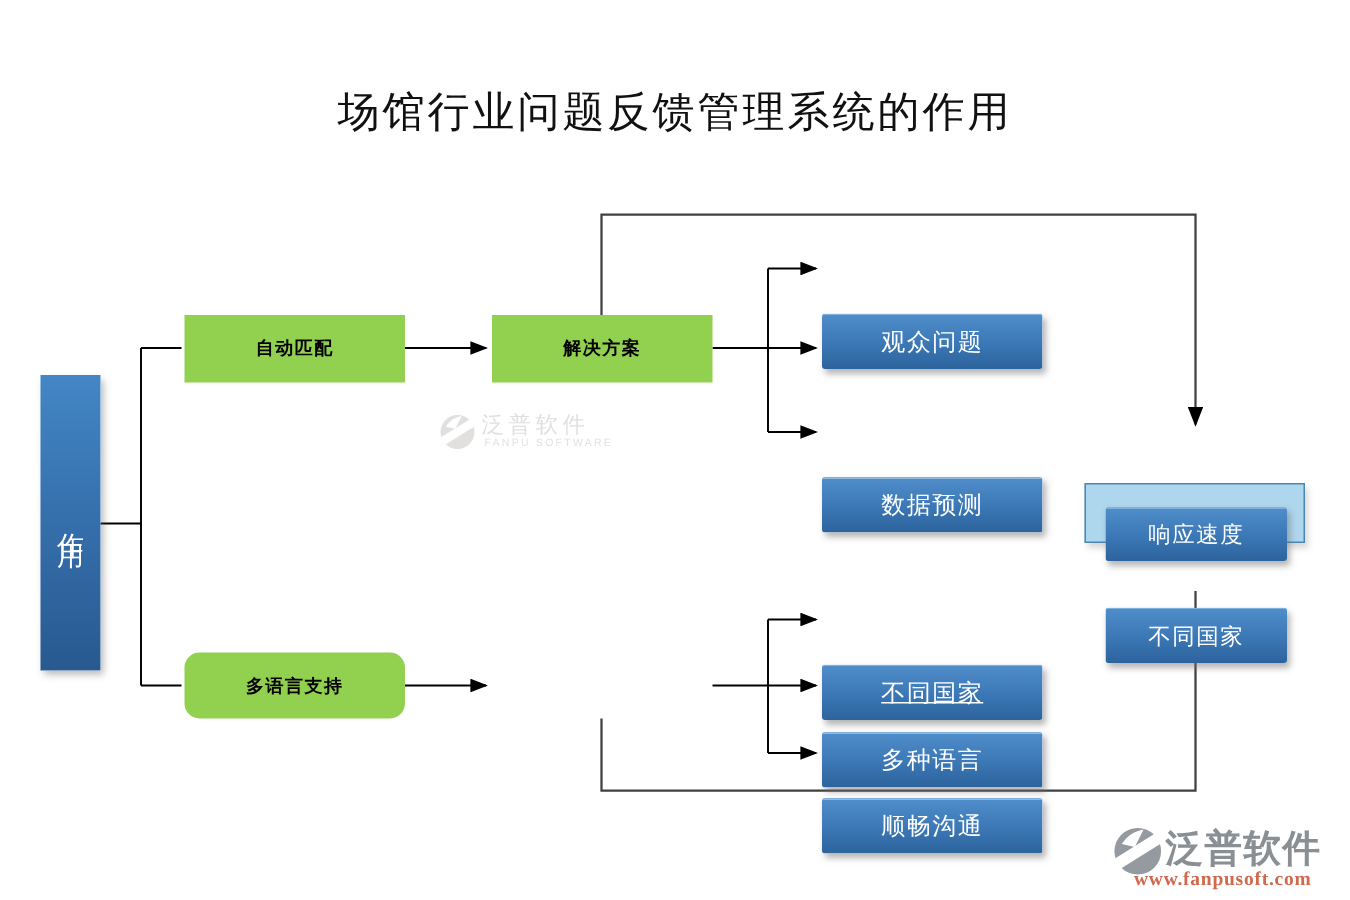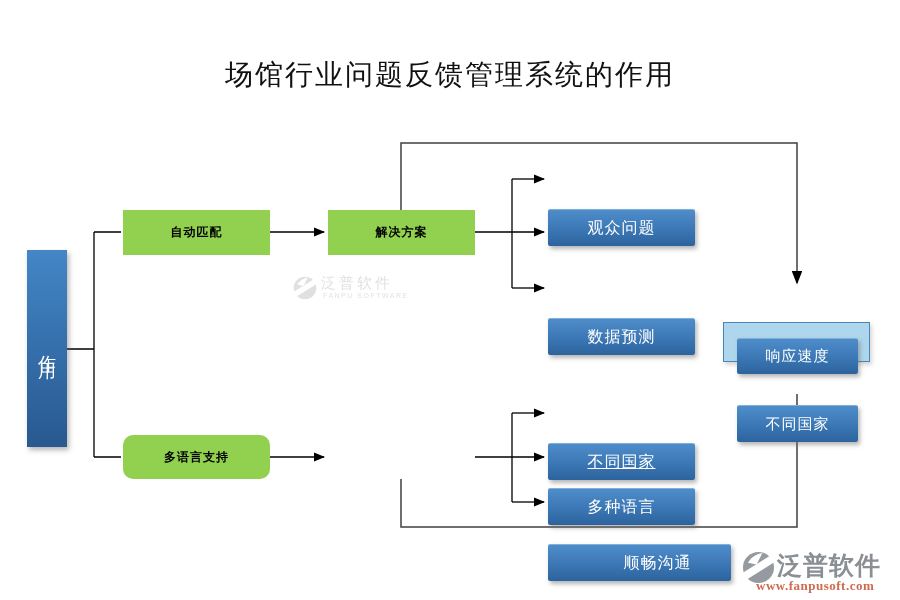--- a/index.html
+++ b/index.html
@@ -35,21 +35,21 @@
   .r{width:121px;height:35px;font-size:15px;z-index:4;}
   #g1{left:123px;top:210px;}
   #g2{left:328px;top:210px;}
   #g3{left:123px;top:435px;height:44px;border-radius:10px;}
   #g4{left:328px;top:435px;height:44px;}
   #b1{left:548px;top:161px;}
   #b2{left:548px;top:213px;}
   #b3{left:548px;top:270px;}
   #b4{left:548px;top:395px;text-decoration:underline;}
   #b5{left:548px;top:440px;text-align:center;}
-  #b6{left:548px;top:496px;padding-left:36px;}
+  #b6{left:548px;top:484px;}
   #r1{left:737px;top:290px;}
   #r2{left:737px;top:357px;height:36px;}
   .band{
     position:absolute;left:723px;top:322px;width:147px;height:40px;
     background:#aed6ec;border:1.5px solid #4a86b8;box-sizing:border-box;z-index:2;
     box-shadow:2px 3px 4px rgba(140,140,140,.35);
   }
   .watermark{position:absolute;left:293px;top:274px;opacity:.25;z-index:2;}
   .watermark .wm-icon{position:absolute;left:0;top:2px;width:24px;height:24px;}
   .watermark .wm-brand{position:absolute;left:28px;top:0;font-size:15px;color:#8d8383;letter-spacing:3px;white-space:nowrap;}

